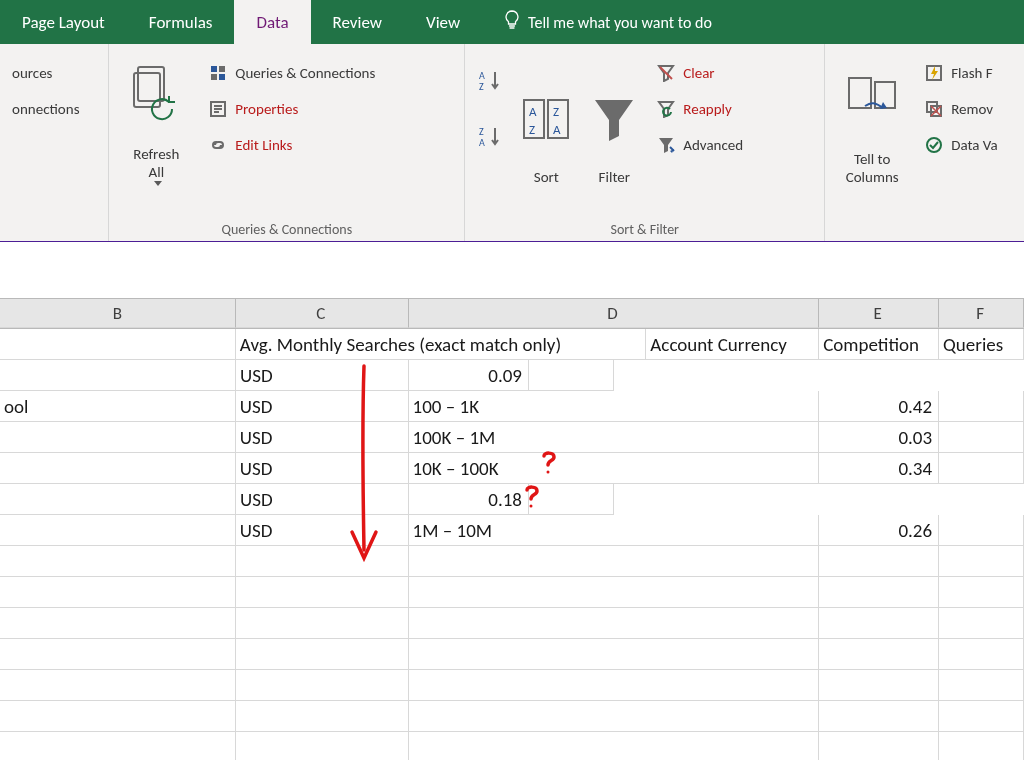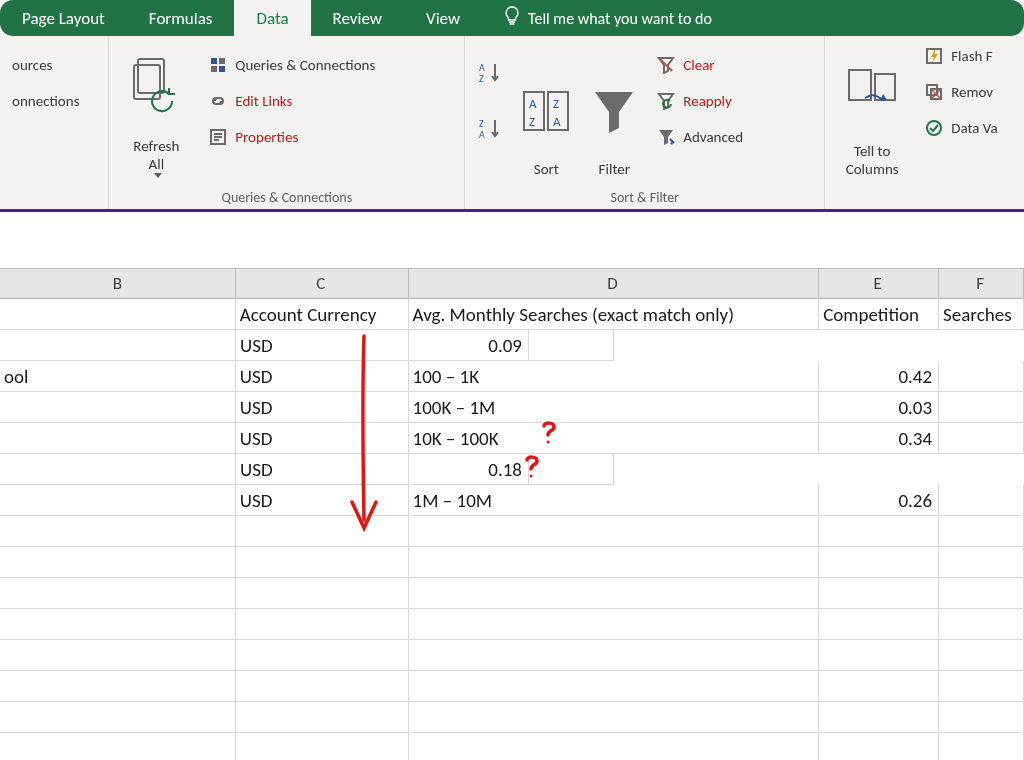--- a/index.html
+++ b/index.html
@@ -5,41 +5,40 @@
   * { box-sizing: border-box; margin: 0; padding: 0; }
   html, body {
     width: 1024px; height: 760px; overflow: hidden;
     font-family: "Segoe UI", Calibri, Arial, sans-serif;
     background: #ffffff;
     color: #3a3a3a;
   }
 
   
   .tabs {
-    height: 36px; width: 100%;
+    height: 44px; width: 100%;
     background: #217346;
     display: flex; align-items: stretch;
     color: #ffffff;
     font-size: 17px;
-    border-radius: 13px;
   }
   .tab {
     padding: 0 22px;
     display: flex; align-items: center;
     cursor: pointer;
     white-space: nowrap;
   }
-  .tab.active { background: #f3f2f1; color: #15803d; }
+  .tab.active { background: #f3f2f1; color: #701a75; }
   .tell-me { display: flex; align-items: center; gap: 8px; font-size: 16px; }
 
   
   .ribbon {
-    height: 176px; width: 100%;
+    height: 198px; width: 100%;
     background: #f3f2f1;
-    border-bottom: 3px solid #4c1d95;
+    border-bottom: 1px solid #4c1d95;
     display: flex;
     font-size: 15px;
     color: #3a3a3a;
     position: relative;
   }
   .group {
     display: flex; flex-direction: column;
     border-right: 1px solid #d7d7d7;
   }
   .group-body { flex: 1; display: flex; align-items: flex-start; padding: 6px 8px 2px 8px; gap: 10px; }
@@ -186,33 +185,33 @@
                 <rect x="10" y="2" width="6" height="6" class="fill-gray"></rect>
                 <rect x="2" y="10" width="6" height="6" class="fill-gray"></rect>
                 <rect x="10" y="10" width="6" height="6" class="fill-blue"></rect>
               </svg>
           </span>
           <span>Queries &amp; Connections</span>
         </div>
         <div class="mini-btn disabled">
           <span class="ic">
             <svg width="18" height="18" viewBox="0 0 18 18">
-                <path d="M6 9a3 3 0 0 1 3-3h2a3 3 0 0 1 0 6h-1M12 9a3 3 0 0 1-3 3H7a3 3 0 0 1 0-6h1" class="st-gray"></path>
-              </svg>
-          </span>
-          <span>Edit Links</span>
-        </div>
-        <div class="mini-btn disabled">
-          <span class="ic">
-            <svg width="18" height="18" viewBox="0 0 18 18">
                 <rect x="2" y="2" width="14" height="14" class="st-gray"></rect>
                 <path d="M5 6h8M5 9h8M5 12h5" class="st-gray"></path>
               </svg>
           </span>
           <span>Properties</span>
+        </div>
+        <div class="mini-btn disabled">
+          <span class="ic">
+            <svg width="18" height="18" viewBox="0 0 18 18">
+                <path d="M6 9a3 3 0 0 1 3-3h2a3 3 0 0 1 0 6h-1M12 9a3 3 0 0 1-3 3H7a3 3 0 0 1 0-6h1" class="st-gray"></path>
+              </svg>
+          </span>
+          <span>Edit Links</span>
         </div>
       </div>
     </div>
     <div class="group-label">Queries &amp; Connections</div>
   </div>
 
   <div class="group group-sf">
     <div class="group-body">
       <div class="stack" style="margin-top:14px; gap:22px; align-items:center">
         <span class="mini-btn">
@@ -299,21 +298,21 @@
           <svg width="54" height="54" viewBox="0 0 54 54">
             <rect x="4" y="6" width="22" height="30" class="st-gray" fill="#fff"></rect>
             <rect x="30" y="10" width="20" height="26" class="st-gray" fill="#fff"></rect>
             <path d="M20 34c6-4 10-4 18 2" class="st-blue"></path>
             <path d="M38 30l4 6-7 1z" class="fill-blue"></path>
           </svg>
         </span>
         <span class="lbl" style="white-space:pre-line">Tell to
 Columns</span>
       </div>
-      <div class="stack" style="margin-top:1px">
+      <div class="stack" style="margin-top:10px">
         <div class="mini-btn">
           <span class="ic">
             <svg width="18" height="18" viewBox="0 0 18 18">
                 <rect x="2" y="2" width="14" height="14" class="st-gray"></rect>
                 <path d="M10 2l-4 8h3l-2 6 6-9h-3z" fill="#d9a400"></path>
               </svg>
           </span>
           <span>Flash F</span>
         </div>
         <div class="mini-btn">
@@ -348,24 +347,24 @@
   <div class="row hdr-row">
     <div class="cell col-B hdr-first" style="padding-left:6px">B</div>
     <div class="cell col-C">C</div>
     <div class="cell col-D">D</div>
     <div class="cell col-E">E</div>
     <div class="cell col-F">F</div>
   </div>
 
   <div class="row">
     <div class="cell col-B"></div>
+    <div class="cell col-D">Avg. Monthly Searches (exact match only)</div>
     <div class="cell col-C">Account Currency</div>
-    <div class="cell col-D">Avg. Monthly Searches (exact match only)</div>
     <div class="cell col-E">Competition</div>
-    <div class="cell col-F">Searches</div>
+    <div class="cell col-F">Queries</div>
   </div>
 
   <div class="row">
     <div class="cell col-B"></div>
     <div class="cell col-C">USD</div>
     <div class="cell col-E num">0.09</div>
     <div class="cell col-F"></div>
   </div>
   <div class="row">
     <div class="cell col-B">ool</div>

